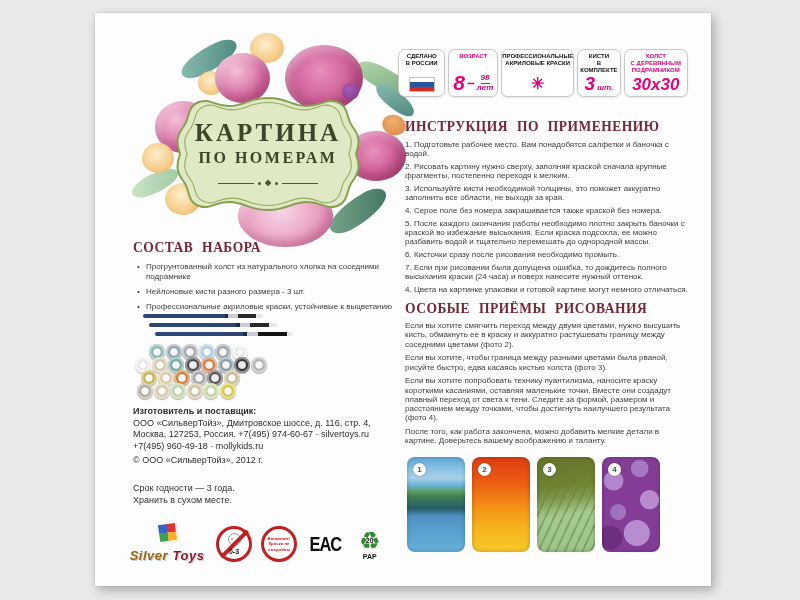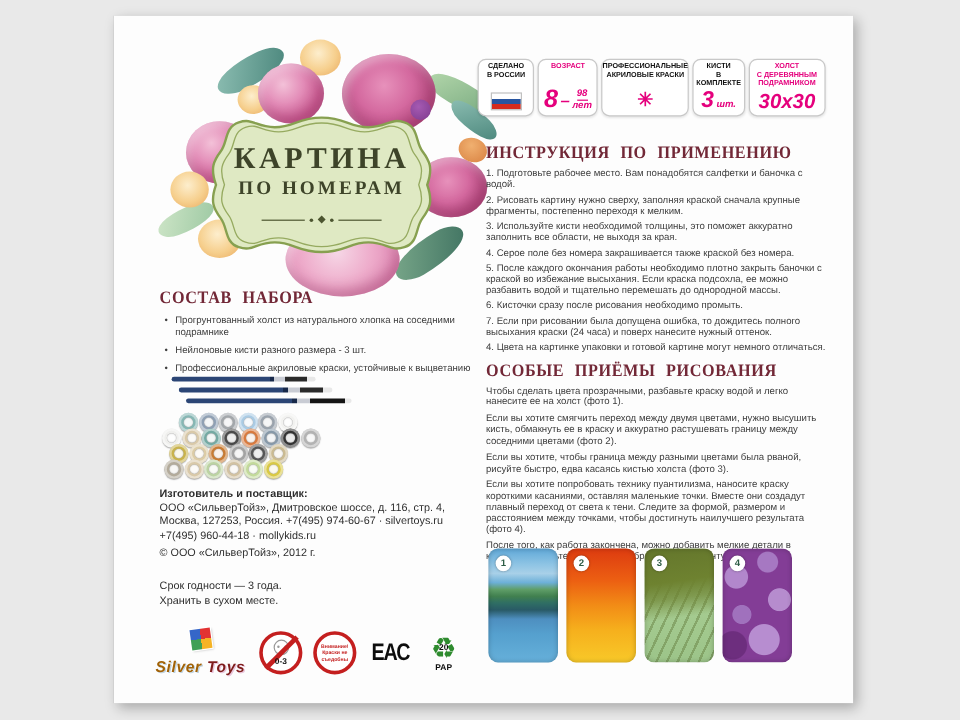--- a/index.html
+++ b/index.html
@@ -247,21 +247,21 @@
       <span class="pot" style="left: 35px; top: 39px; background: rgb(188, 211, 163);"></span>
       <span class="pot" style="left: 51.5px; top: 39px; background: rgb(210, 194, 162);"></span>
       <span class="pot" style="left: 68px; top: 39px; background: rgb(195, 218, 155);"></span>
       <span class="pot" style="left: 84.5px; top: 39px; background: rgb(217, 201, 69);"></span>
     </div>
 
   <div class="manu">
     <div class="t">Изготовитель и поставщик:</div>
     <div>ООО «СильверТойз», Дмитровское шоссе, д. 116, стр. 4,</div>
     <div>Москва, 127253, Россия. +7(495) 974-60-67 · silvertoys.ru</div>
-    <div>+7(495) 960-44-18 · mollykids.ru</div>
+    <div>+7(495) 960-49-18 · mollykids.ru</div>
   </div>
 
   <div class="legal">
     <div>© ООО «СильверТойз», 2012 г.</div>
   </div>
 
   <div class="storage">
     <div>Срок годности — 3 года.</div>
     <div>Хранить в сухом месте.</div>
   </div>
@@ -297,21 +297,20 @@
     <p>3. Используйте кисти необходимой толщины, это поможет аккуратно заполнить все области, не выходя за края.</p>
     <p>4. Серое поле без номера закрашивается также краской без номера.</p>
     <p>5. После каждого окончания работы необходимо плотно закрыть баночки с краской во избежание высыхания. Если краска подсохла, ее можно разбавить водой и тщательно перемешать до однородной массы.</p>
     <p>6. Кисточки сразу после рисования необходимо промыть.</p>
     <p>7. Если при рисовании была допущена ошибка, то дождитесь полного высыхания краски (24 часа) и поверх нанесите нужный оттенок.</p>
     <p>4. Цвета на картинке упаковки и готовой картине могут немного отличаться.</p>
   </div>
 
   <div class="sect-h tech-h">ОСОБЫЕ ПРИЁМЫ РИСОВАНИЯ</div>
   <div class="tech-list">
-    <p>Чтобы сделать цвета прозрачными, разбавьте краску водой и легко нанесите ее на холст (фото 1).</p>
     <p>Если вы хотите смягчить переход между двумя цветами, нужно высушить кисть, обмакнуть ее в краску и аккуратно растушевать границу между соседними цветами (фото 2).</p>
     <p>Если вы хотите, чтобы граница между разными цветами была рваной, рисуйте быстро, едва касаясь кистью холста (фото 3).</p>
     <p>Если вы хотите попробовать технику пуантилизма, наносите краску короткими касаниями, оставляя маленькие точки. Вместе они создадут плавный переход от света к тени. Следите за формой, размером и расстоянием между точками, чтобы достигнуть наилучшего результата (фото 4).</p>
     <p>После того, как работа закончена, можно добавить мелкие детали в картине. Доверьтесь вашему воображению и таланту.</p>
   </div>
 
   <div class="photos">
     <div class="photo photo-1">
       <span class="pnum">1</span>
     </div>

